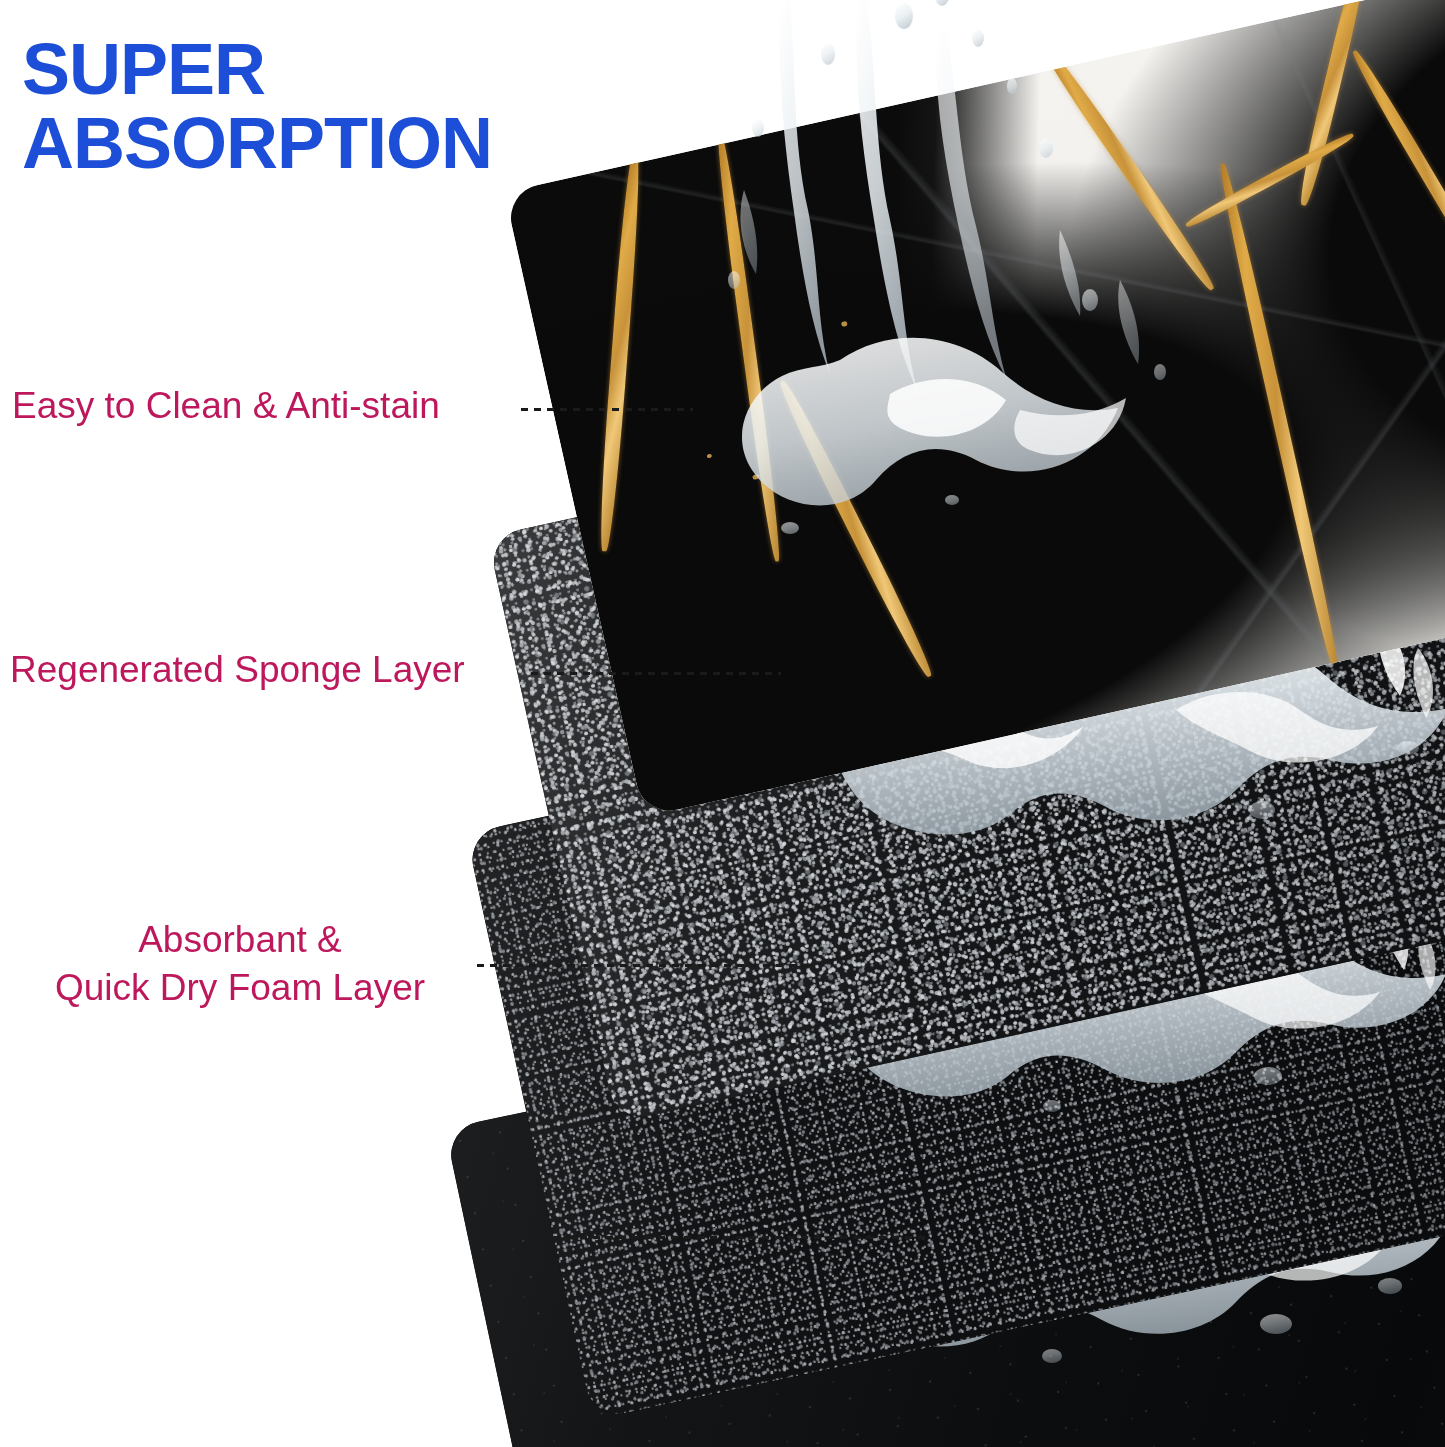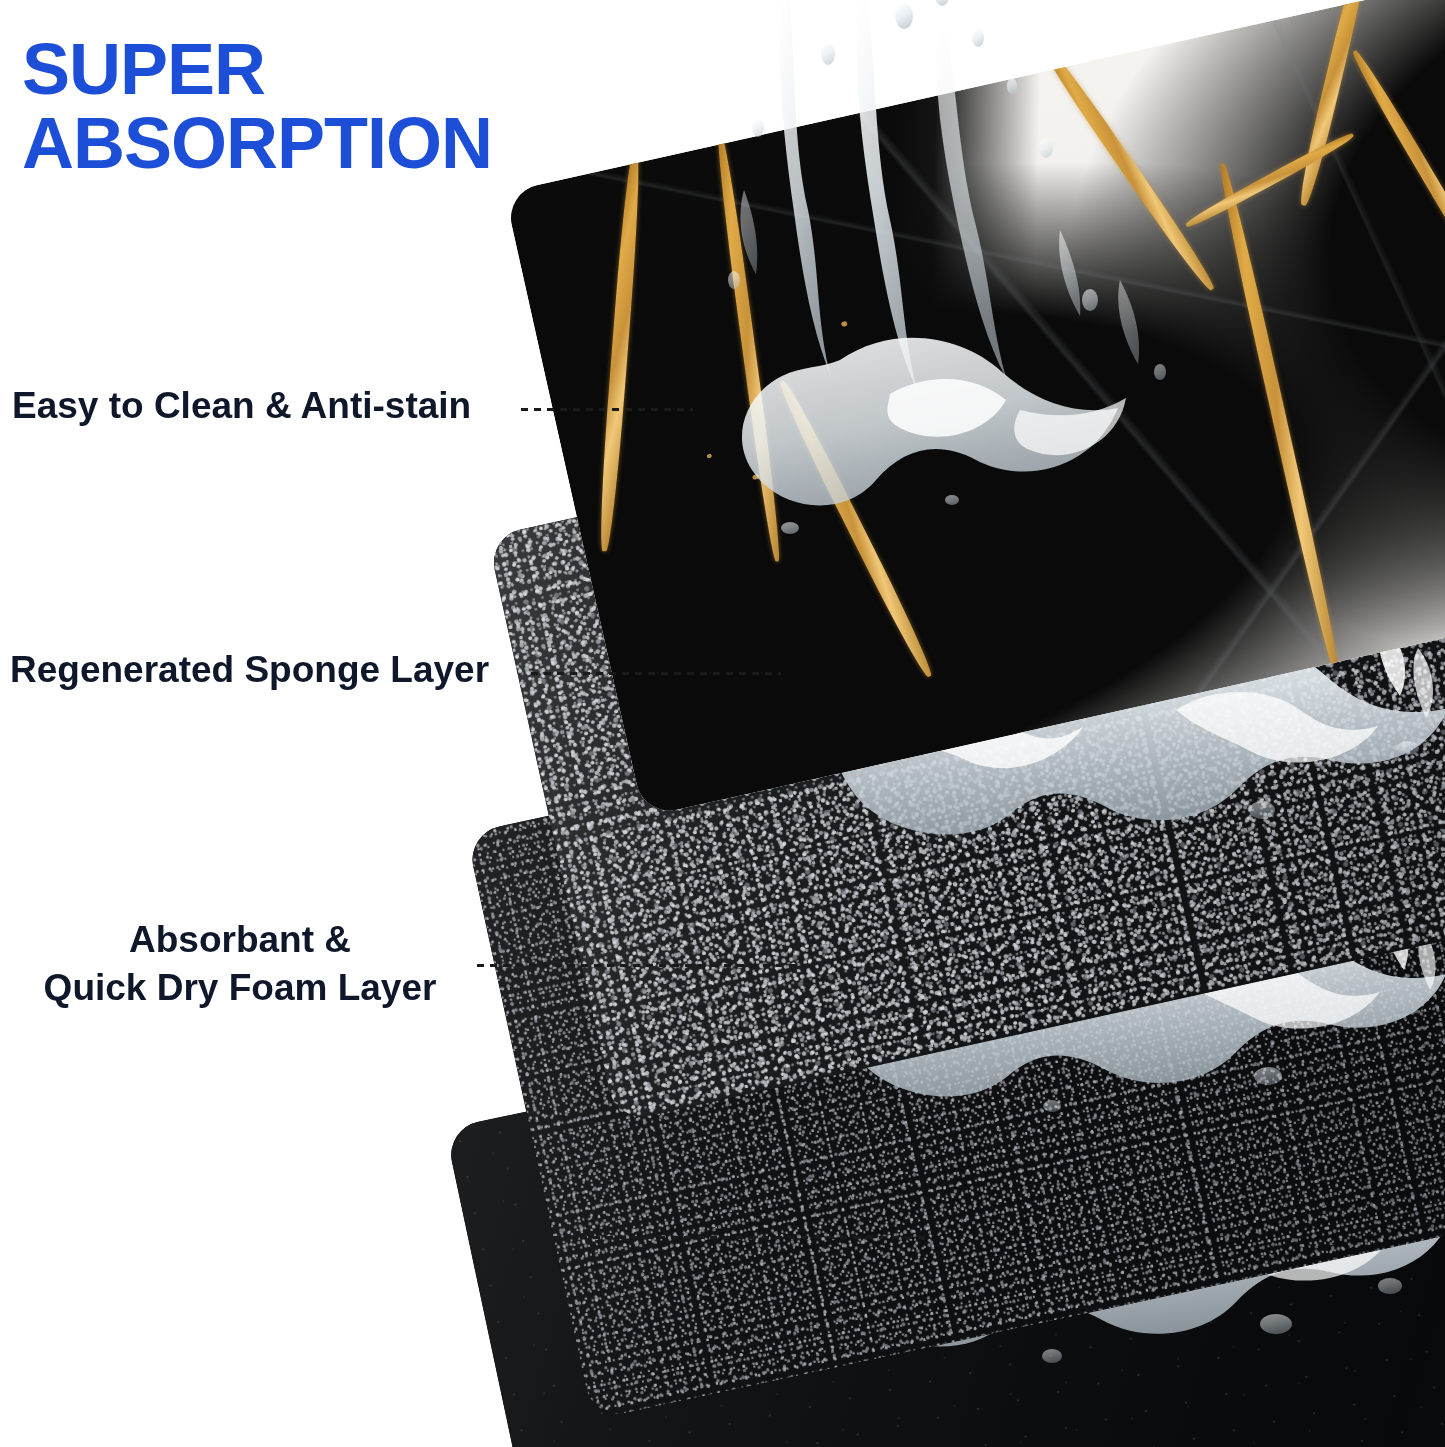--- a/index.html
+++ b/index.html
@@ -32,22 +32,22 @@
     color: #1d4ed8;
     white-space: pre-line;
     z-index: 40;
     margin-top: 18px;
   }
 
   
   .callout {
     position: absolute;
     font-family: "Liberation Sans", sans-serif;
-    font-weight: 700;
-    color: #0f172a;
+    font-weight: 400;
+    color: #be185d;
     z-index: 42;
     white-space: pre-line;
   }
 
   #callout-0 { left: 12px;  top: 384px;  font-size: 37px; line-height: 1.18; text-align: left;   width: 500px; }
   #callout-1 { left: 10px;  top: 648px;  font-size: 37px; line-height: 1.18; text-align: left;   width: 520px; }
   #callout-2 { left: 20px;  top: 916px;  font-size: 37px; line-height: 1.30; text-align: center; width: 440px; }
   #callout-3 { left: 20px;  top: 1186px; font-size: 37px; line-height: 1.30; text-align: center; width: 430px; }
 
   

